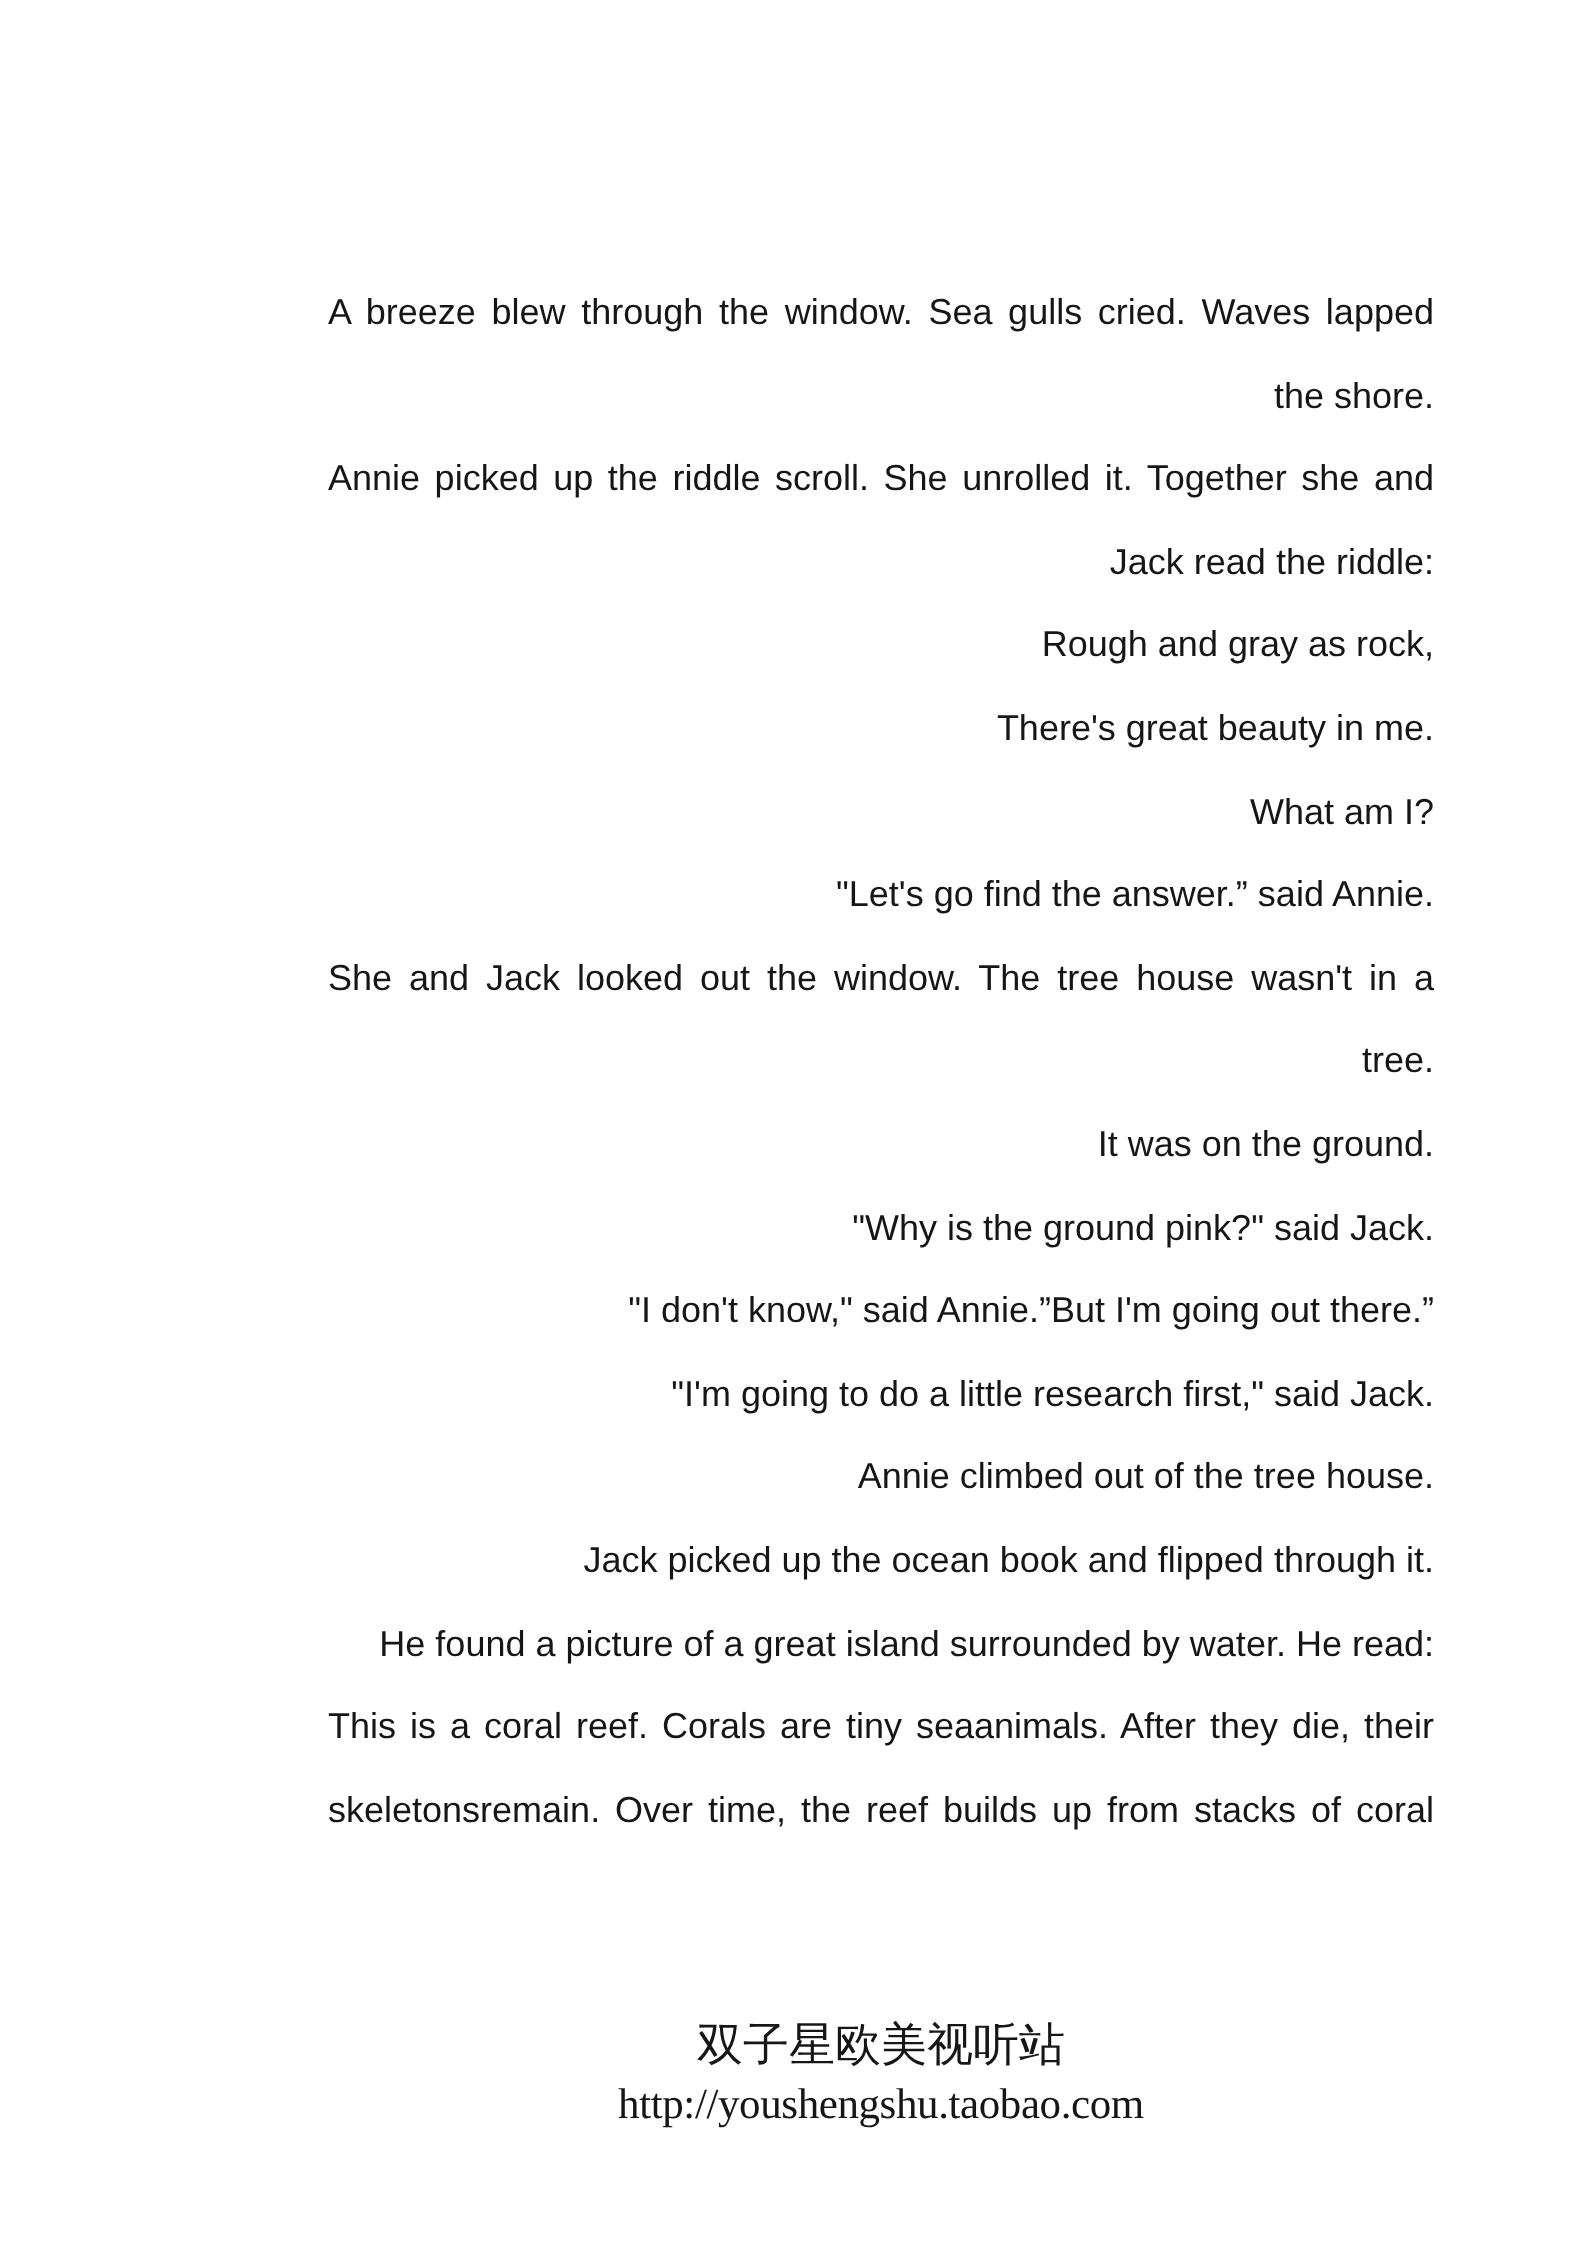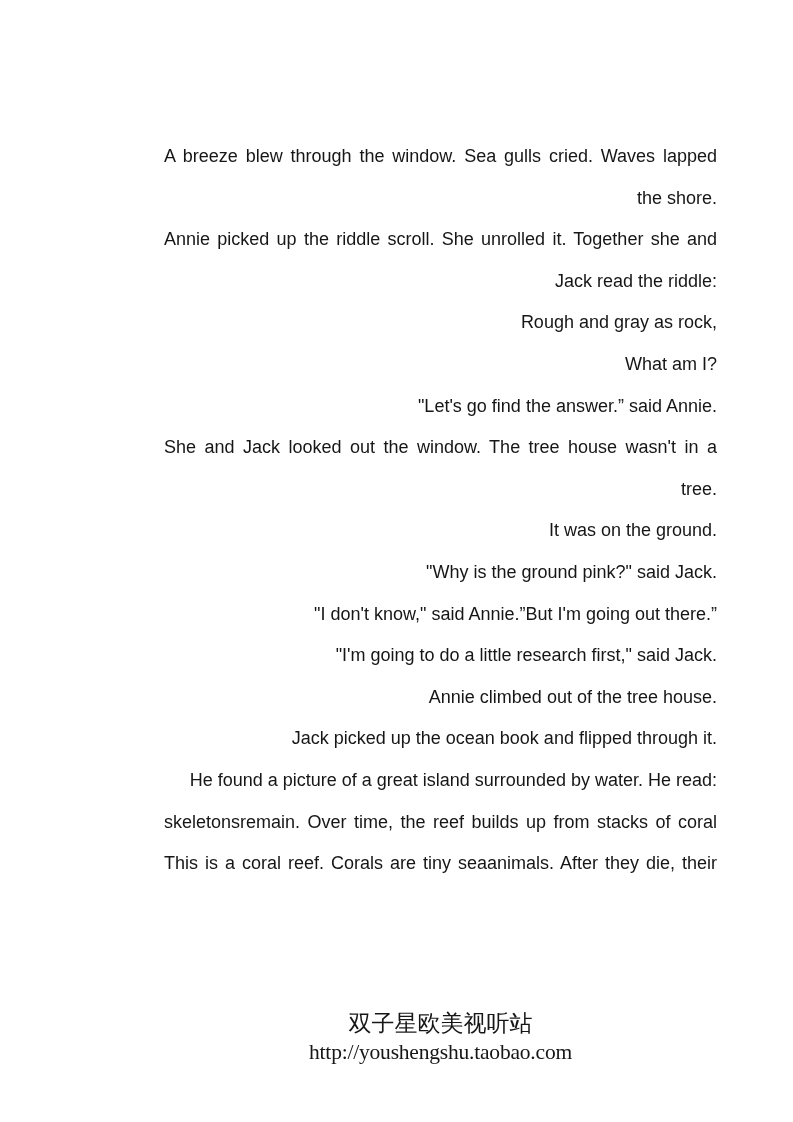--- a/index.html
+++ b/index.html
@@ -70,31 +70,32 @@
 </head>
 <body>
 
 <div class="page">
   <div class="story-text">
       <div class="text-line justified">A breeze blew through the window. Sea gulls cried. Waves lapped</div>
       <div class="text-line">the shore.</div>
       <div class="text-line justified">Annie picked up the riddle scroll. She unrolled it. Together she and</div>
       <div class="text-line">Jack read the riddle:</div>
       <div class="text-line">Rough and gray as rock,</div>
+      <div class="text-line">There's great beauty in me.</div>
       <div class="text-line">What am I?</div>
       <div class="text-line">"Let's go find the answer.” said Annie.</div>
       <div class="text-line justified">She and Jack looked out the window. The tree house wasn't in a</div>
       <div class="text-line">tree.</div>
       <div class="text-line">It was on the ground.</div>
       <div class="text-line">"Why is the ground pink?" said Jack.</div>
       <div class="text-line">"I don't know," said Annie.”But I'm going out there.”</div>
       <div class="text-line">"I'm going to do a little research first," said Jack.</div>
       <div class="text-line">Annie climbed out of the tree house.</div>
       <div class="text-line">Jack picked up the ocean book and flipped through it.</div>
       <div class="text-line">He found a picture of a great island surrounded by water. He read:</div>
+      <div class="text-line justified">This is a coral reef. Corals are tiny seaanimals. After they die, their</div>
       <div class="text-line justified">skeletonsremain. Over time, the reef builds up from stacks of coral</div>
-      <div class="text-line justified">This is a coral reef. Corals are tiny seaanimals. After they die, their</div>
     </div>
   <div class="footer">
     <div class="footer-name">双子星欧美视听站</div>
     <div class="footer-url">http://youshengshu.taobao.com</div>
   </div>
 </div>
 
 </body></html>

